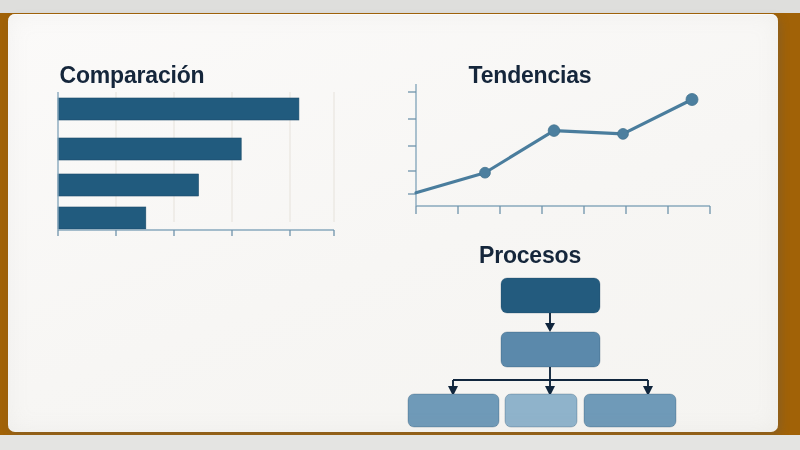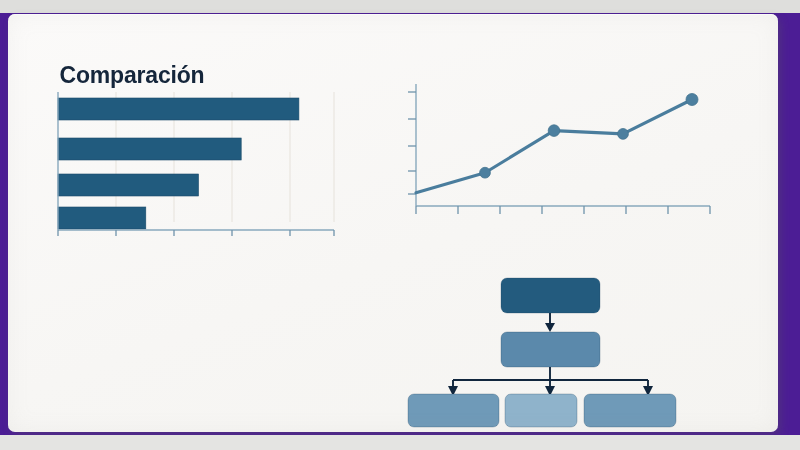--- a/index.html
+++ b/index.html
@@ -9,21 +9,21 @@
     width: 800px;
     height: 450px;
     overflow: hidden;
     font-family: "Liberation Sans", sans-serif;
     background: #e4e4e2;
   }
   #stage {
     position: relative;
     width: 800px;
     height: 450px;
-    background: #4c1d95;
+    background: #a16207;
     text-decoration: underline;
   }
   
   #card {
     position: absolute;
     left: 8px;
     top: 14px;
     width: 770px;
     height: 418px;
     background: linear-gradient(160deg, #fbfaf9 0%, #f7f6f4 55%, #f5f4f1 100%);
@@ -121,20 +121,21 @@
         <line class="tick" x1="32" y1="186" x2="32" y2="192" stroke="#88a8bd"></line>
         <line class="tick" x1="90" y1="186" x2="90" y2="192" stroke="#88a8bd"></line>
         <line class="tick" x1="148" y1="186" x2="148" y2="192" stroke="#88a8bd"></line>
         <line class="tick" x1="206" y1="186" x2="206" y2="192" stroke="#88a8bd"></line>
         <line class="tick" x1="264" y1="186" x2="264" y2="192" stroke="#88a8bd"></line>
         <line class="tick" x1="308" y1="186" x2="308" y2="192" stroke="#88a8bd"></line>
       </svg>
     </div>
 
     <div class="panel" id="panel-line">
+      <div class="panel-title" style="color: rgb(21, 38, 59);">Tendencias</div>
 
       <svg width="356" height="190" viewBox="0 0 356 190">
 
         <line class="axis-line" x1="26" y1="40" x2="26" y2="162" stroke="#88a8bd"></line>
         <line class="axis-line" x1="26" y1="162" x2="320" y2="162" stroke="#88a8bd"></line>
 
         <line class="tick" x1="18" y1="48" x2="26" y2="48" stroke="#88a8bd"></line>
         <line class="tick" x1="18" y1="75" x2="26" y2="75" stroke="#88a8bd"></line>
         <line class="tick" x1="18" y1="102" x2="26" y2="102" stroke="#88a8bd"></line>
         <line class="tick" x1="18" y1="127" x2="26" y2="127" stroke="#88a8bd"></line>
@@ -153,20 +154,21 @@
 
         <circle class="marker" cx="95.0" cy="128.7" r="5.4" fill="#4c7f9f"></circle>
         <circle class="marker" cx="164.0" cy="86.6" r="5.8" fill="#4c7f9f"></circle>
         <circle class="marker" cx="233.0" cy="89.9" r="5.4" fill="#4c7f9f"></circle>
         <circle class="marker" cx="302.0" cy="55.5" r="6.0" fill="#4c7f9f"></circle>
       </svg>
     </div>
 
 
     <div class="panel" id="panel-flow">
+      <div class="panel-title" style="color: rgb(21, 38, 59);">Procesos</div>
 
       <svg width="356" height="196" viewBox="0 0 356 196">
         <defs>
           <linearGradient id="gDark" x1="0" y1="0" x2="0" y2="1">
             <stop offset="0%" stop-color="#2a6party"></stop>
           </linearGradient>
         </defs>
 
         <rect class="flow-box" x="111" y="42" width="99" height="35" rx="6" ry="6" fill="#235b7e"></rect>
 

